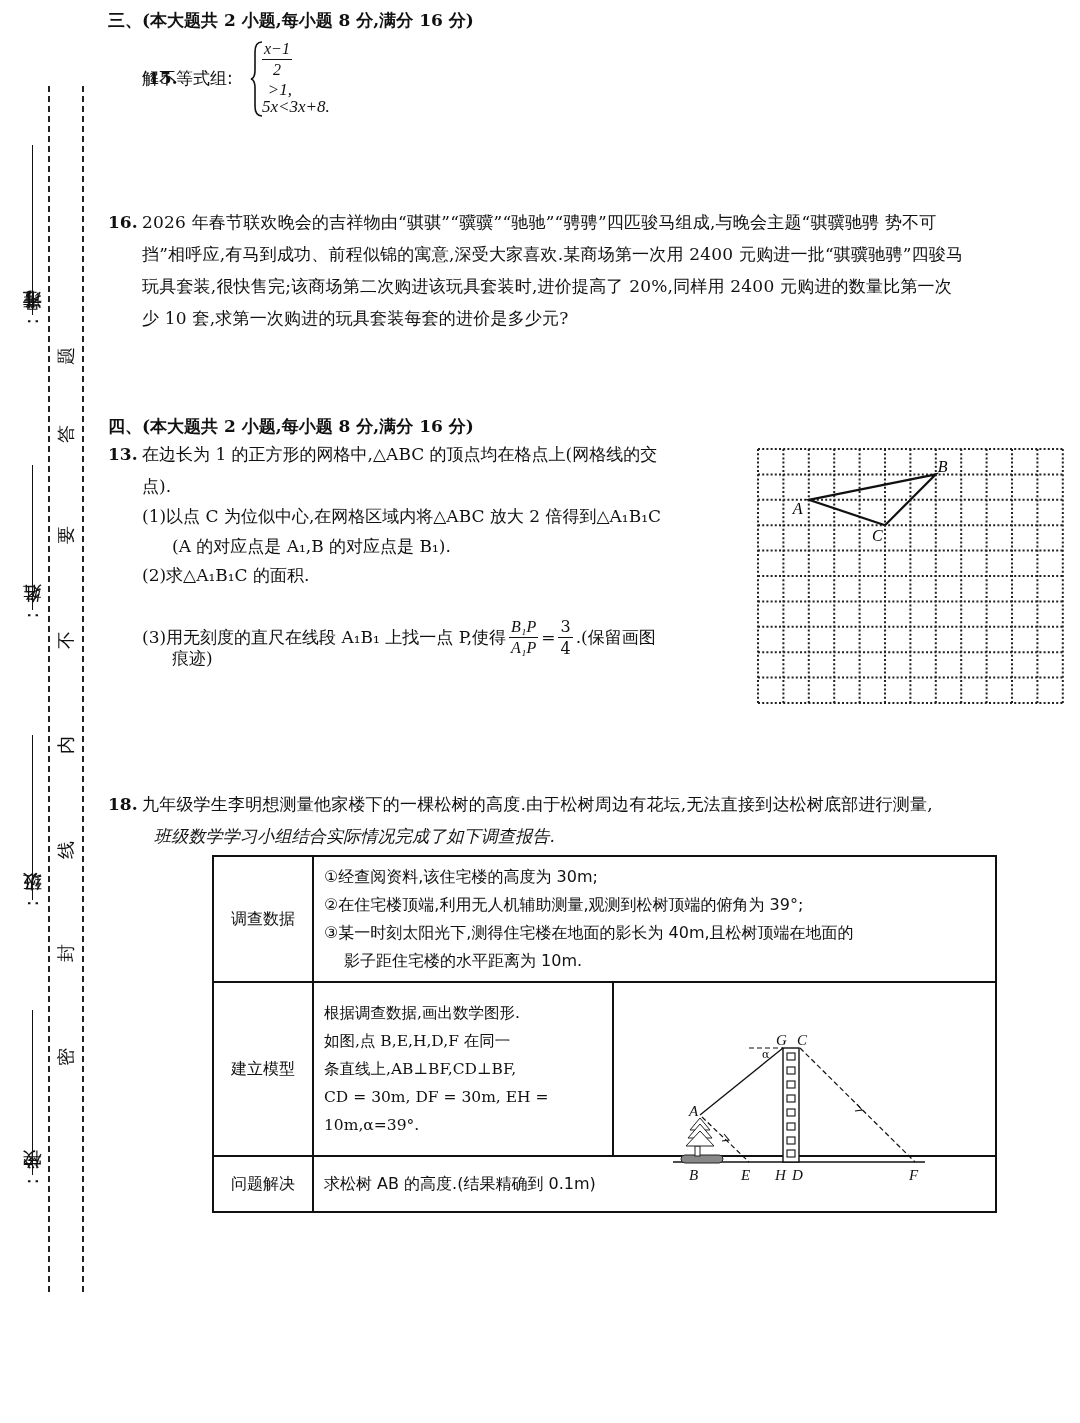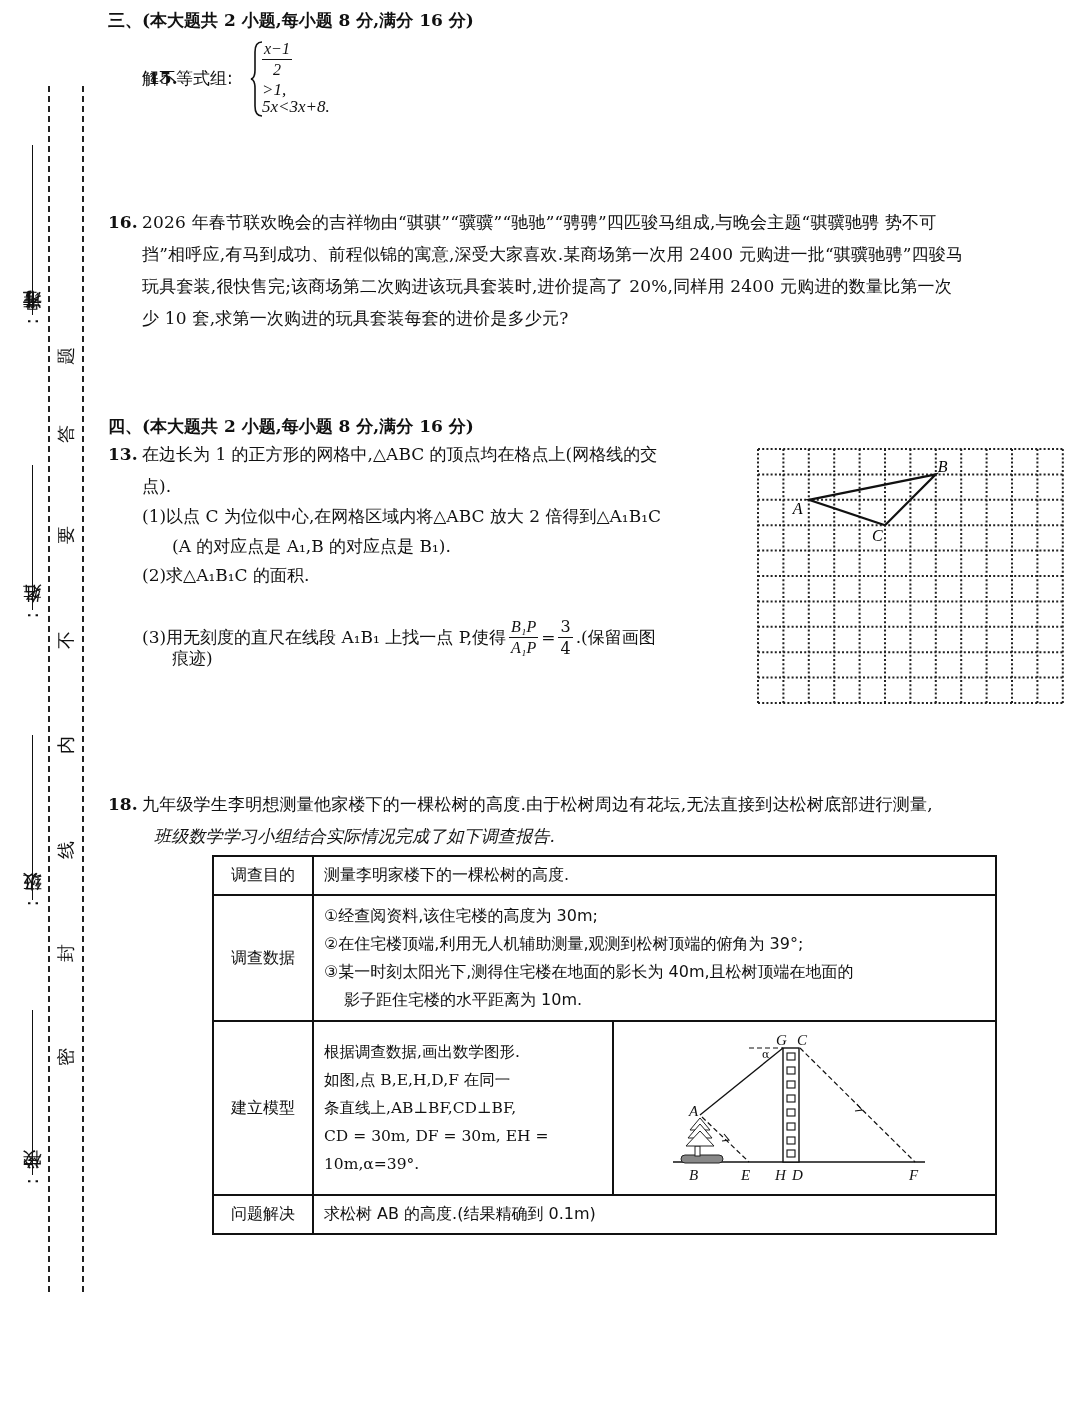--- a/index.html
+++ b/index.html
@@ -62,21 +62,21 @@
 </div>
 
 <div class="abs txt bold" style="left:108px; top:12px;">三、(本大题共 2 小题,每小题 8 分,满分 16 分)</div>
 
 <div class="abs" style="left:108px; top:40px; height:80px;">
   <span class="abs txt bold" style="left:0; top:30px;margin-left:40px;">15.</span>
   <span class="abs txt" style="left:34px; top:30px; font-family:'DejaVu Sans',sans-serif;">解不等式组:</span>
   <svg class="abs" style="left:142px; top:0;" width="14" height="78">
     <path d="M12,2 Q5,2 5,12 L5,30 Q5,38 1,39 Q5,40 5,48 L5,66 Q5,76 12,76" fill="none" stroke="#111" stroke-width="1.6"></path>
   </svg>
-  <div class="abs" style="left:154px; top:0;">
+  <div class="abs" style="left:154px; top:0;text-align:right;">
     <span class="frac it">
         <span class="num">x−1</span>
         <span class="den">2</span>
       </span><span class="txt it" style="vertical-align:middle;">&gt;1,</span>
   </div>
   <div class="abs txt it" style="left:154px; top:58px;">5x&lt;3x+8.</div>
 </div>
 
 <div class="abs" style="left:108px; top:214px; width:965px;">
   <span class="abs txt bold" style="left:0; top:0;">16.</span>
@@ -143,45 +143,41 @@
   </svg>
 
 <div class="abs" style="left:108px; top:796px;">
   <span class="abs txt bold" style="left:0; top:0;">18.</span>
   <div class="abs txt line16" style="left:34px; top:0;">九年级学生李明想测量他家楼下的一棵松树的高度.由于松树周边有花坛,无法直接到达松树底部进行测量,</div>
   <div class="abs txt line16" style="left:46px; top:32px;font-style:italic;">班级数学学习小组结合实际情况完成了如下调查报告.</div>
 </div>
 
 <table class="rep">
   <tbody>
-      <tr style="height:39px;">
-    <td class="lbl">调查目的</td>
-    <td class="val" colspan="2">测量李明家楼下的一棵松树的高度.</td>
-  </tr>
   <tr style="height:126px;">
     <td class="lbl">调查数据</td>
     <td class="val" colspan="2" style="line-height:28px;">
       <div>①经查阅资料,该住宅楼的高度为 30m;</div>
       <div>②在住宅楼顶端,利用无人机辅助测量,观测到松树顶端的俯角为 39°;</div>
       <div>③某一时刻太阳光下,测得住宅楼在地面的影长为 40m,且松树顶端在地面的</div>
       <div style="padding-left:20px;">影子距住宅楼的水平距离为 10m.</div>
     </td>
   </tr>
   <tr style="height:174px;">
     <td class="lbl">建立模型</td>
     <td class="val" style="width:287px; line-height:28px; font-family:'DejaVu Serif',serif; font-size:15.5px;">
       <div>根据调查数据,画出数学图形.</div>
       <div>如图,点 B,E,H,D,F 在同一</div>
       <div>条直线上,AB⊥BF,CD⊥BF,</div>
       <div>CD = 30m, DF = 30m, EH =</div>
       <div>10m,α=39°.</div>
     </td>
     <td style="padding:0; position:relative;"></td>
   </tr>
-  <tr style="height:39px;">
+  <tr style="height:56px;">
     <td class="lbl">问题解决</td>
     <td class="val" colspan="2">求松树 AB 的高度.(结果精确到 0.1m)</td>
   </tr>
 </tbody>
   </table>
 
 <svg class="diag-svg" style="left:612px; top:1022px;" width="384" height="170" viewBox="612 1022 384 170">
 
   <line x1="673" y1="1162" x2="925" y2="1162" stroke="#111" stroke-width="1.6"></line>
 

